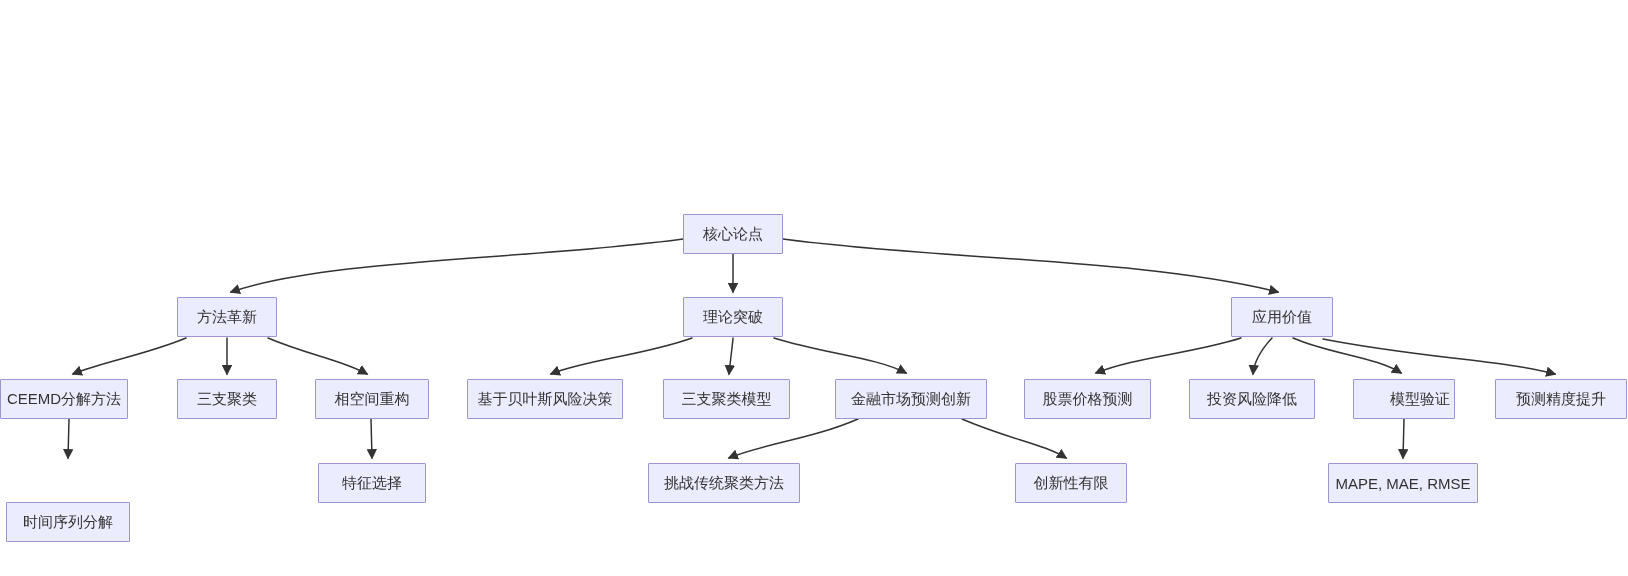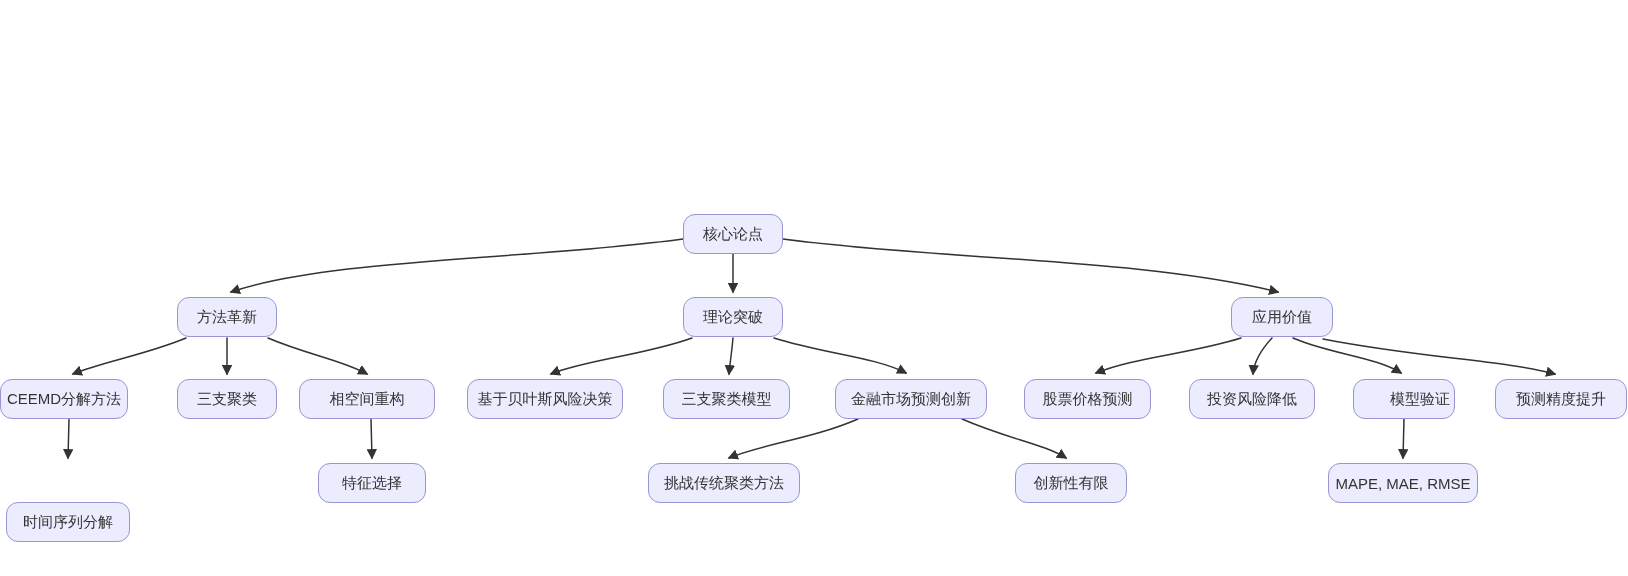--- a/index.html
+++ b/index.html
@@ -22,21 +22,21 @@
     width: 1628px;
     height: 576px;
     pointer-events: none;
   }
   .node {
     position: absolute;
     height: 40px;
     box-sizing: border-box;
     background: #ECECFF;
     border: 1px solid #9a93d4;
-    border-radius: 12px;
+    border-radius: 1px;
     color: #333333;
     font-size: 15px;
     display: flex;
     align-items: center;
     justify-content: center;
     text-align: center;
     white-space: nowrap;
   }
 </style>
 </head>
@@ -73,21 +73,21 @@
   </svg>
 
   <div class="node" style="left:683px; top:214px; width:100px;">核心论点</div>
 
   <div class="node" style="left:177px; top:297px; width:100px;text-align:center;">方法革新</div>
   <div class="node" style="left:683px; top:297px; width:100px;">理论突破</div>
   <div class="node" style="left:1231px; top:297px; width:102px;">应用价值</div>
 
   <div class="node" style="left:0px; top:379px; width:128px;">CEEMD分解方法</div>
   <div class="node" style="left:177px; top:379px; width:100px;text-align:right;">三支聚类</div>
-  <div class="node" style="left:299px; top:379px; width:136px;">相空间重构</div>
+  <div class="node" style="left:315px; top:379px; width:114px;">相空间重构</div>
   <div class="node" style="left:467px; top:379px; width:156px;">基于贝叶斯风险决策</div>
   <div class="node" style="left:663px; top:379px; width:127px;">三支聚类模型</div>
   <div class="node" style="left:835px; top:379px; width:152px;">金融市场预测创新</div>
   <div class="node" style="left:1024px; top:379px; width:127px;">股票价格预测</div>
   <div class="node" style="left:1189px; top:379px; width:126px;">投资风险降低</div>
   <div class="node" style="left:1353px; top:379px; width:102px;padding-left:32px;">模型验证</div>
   <div class="node" style="left:1495px; top:379px; width:132px;">预测精度提升</div>
 
   <div class="node" style="left:6px; top:463px; width:124px;margin-top:39px;">时间序列分解</div>
   <div class="node" style="left:318px; top:463px; width:108px;">特征选择</div>

